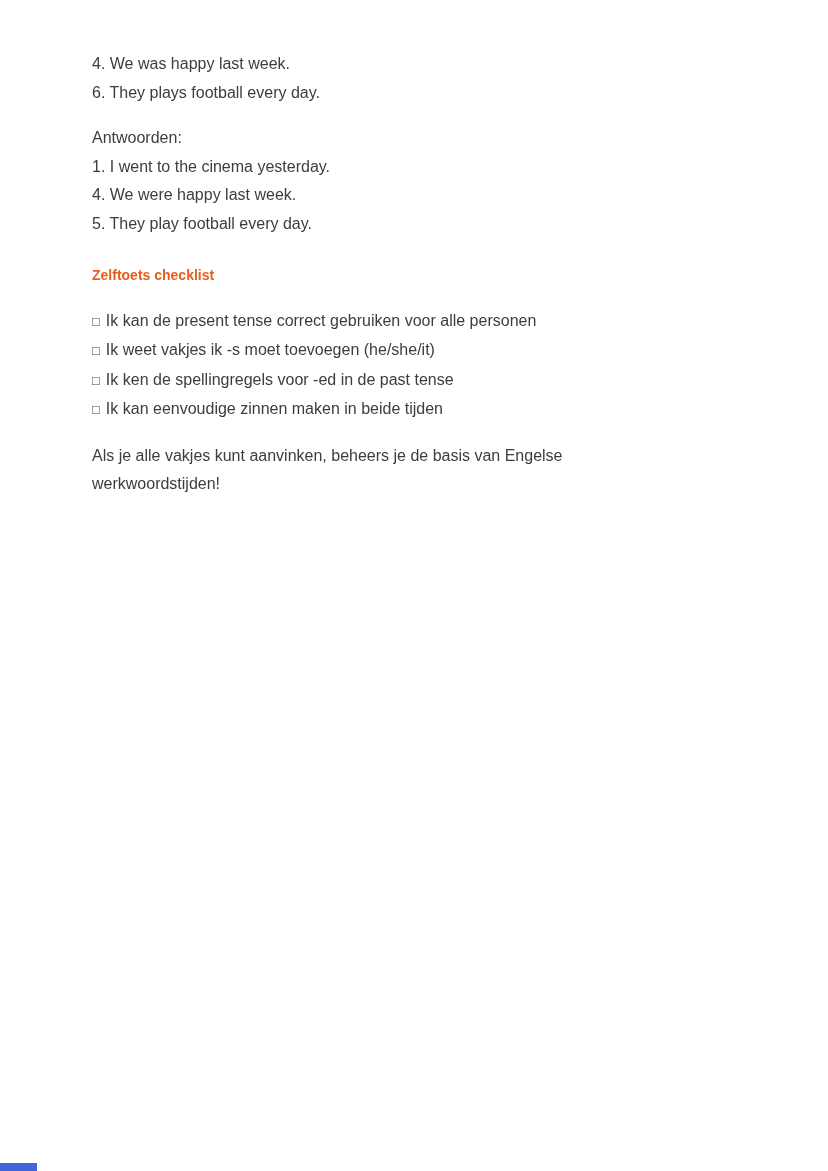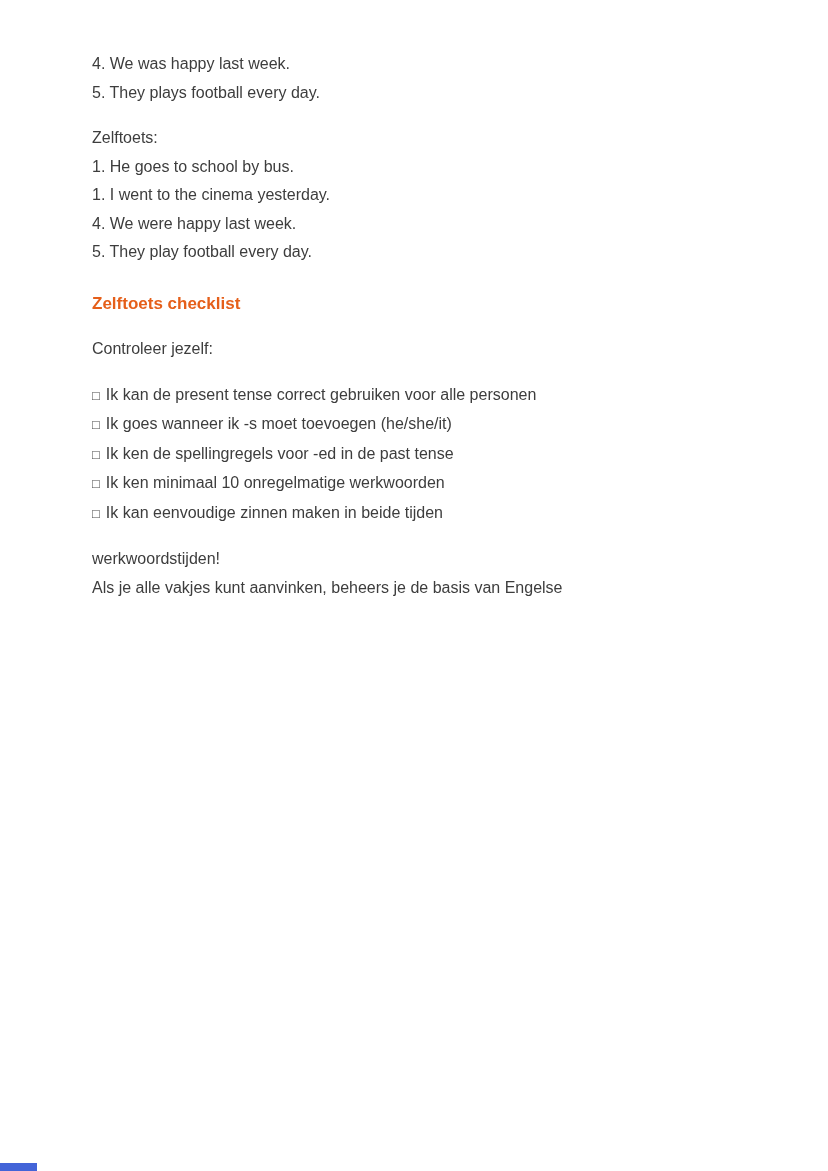--- a/index.html
+++ b/index.html
@@ -25,21 +25,21 @@
     left: 92px;
     top: 50px;
     width: 644px;
     color: var(--body-text);
     font-size: 16px;
     line-height: 28.5px;
   }
   .para { margin: 0 0 17px 0; }
   .line { display: block; }
   h2.section-heading {
-    font-size: 17px;
+    font-size: 14px;
     font-weight: bold;
     color: var(--heading-orange);
     line-height: 28.5px;
     margin: 23px 0 17px 0;
   }
   .checklist-item .cb {
     font-size: 13px;
     color: #4a4a4a;
     margin-right: 6px;
   }
@@ -53,46 +53,41 @@
   }
 </style>
 </head>
 <body>
 
 <div class="page">
   <div class="content">
 
     <div class="para">
       <span class="line">4. We was happy last week.</span>
-      <span class="line">5. They plays football every day.</span>
+      <span class="line">6. They plays football every day.</span>
     </div>
 
     <div class="para">
-      <span class="line">Zelftoets:</span>
-      <span class="line">1. He goes to school by bus.</span>
+      <span class="line">Antwoorden:</span>
       <span class="line">1. I went to the cinema yesterday.</span>
       <span class="line">4. We were happy last week.</span>
       <span class="line">5. They play football every day.</span>
     </div>
 
     <h2 class="section-heading">Zelftoets checklist</h2>
 
-    <div class="para">
-      <span class="line">Controleer jezelf:</span>
-    </div>
 
     <div class="para">
       <span class="line checklist-item"><span class="cb">□</span><span>Ik kan de present tense correct gebruiken voor alle personen</span></span>
-      <span class="line checklist-item"><span class="cb">□</span><span>Ik goes wanneer ik -s moet toevoegen (he/she/it)</span></span>
+      <span class="line checklist-item"><span class="cb">□</span><span>Ik weet vakjes ik -s moet toevoegen (he/she/it)</span></span>
       <span class="line checklist-item"><span class="cb">□</span><span>Ik ken de spellingregels voor -ed in de past tense</span></span>
-      <span class="line checklist-item"><span class="cb">□</span><span>Ik ken minimaal 10 onregelmatige werkwoorden</span></span>
       <span class="line checklist-item"><span class="cb">□</span><span>Ik kan eenvoudige zinnen maken in beide tijden</span></span>
     </div>
 
     <div class="para">
+      <span class="line">Als je alle vakjes kunt aanvinken, beheers je de basis van Engelse</span>
       <span class="line">werkwoordstijden!</span>
-      <span class="line">Als je alle vakjes kunt aanvinken, beheers je de basis van Engelse</span>
     </div>
 
   </div>
 
   <div class="corner-bar"></div>
 </div>
 
 </body></html>

